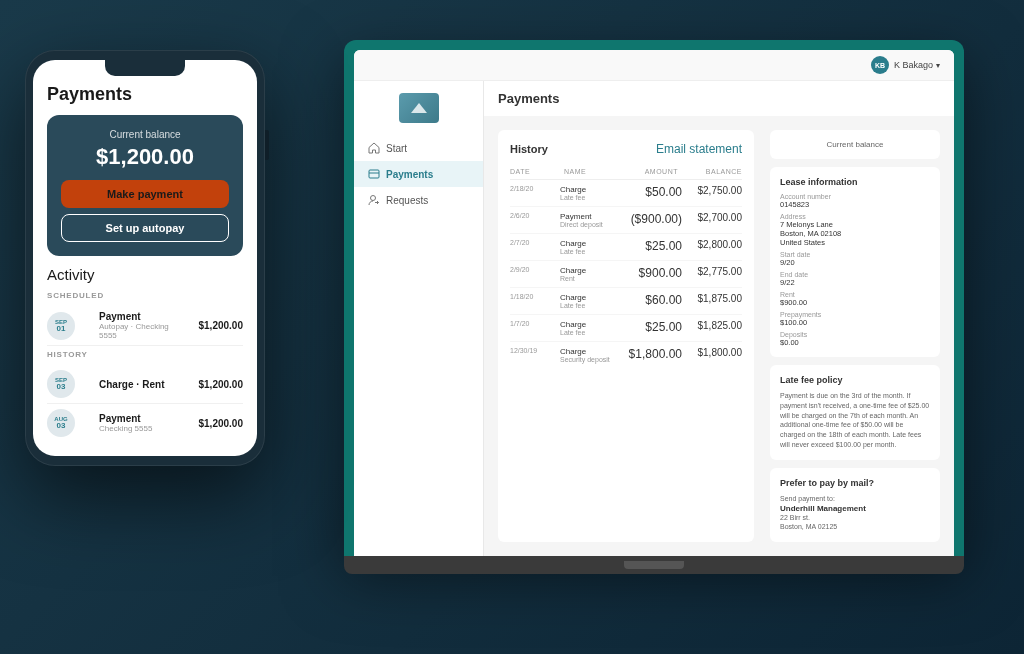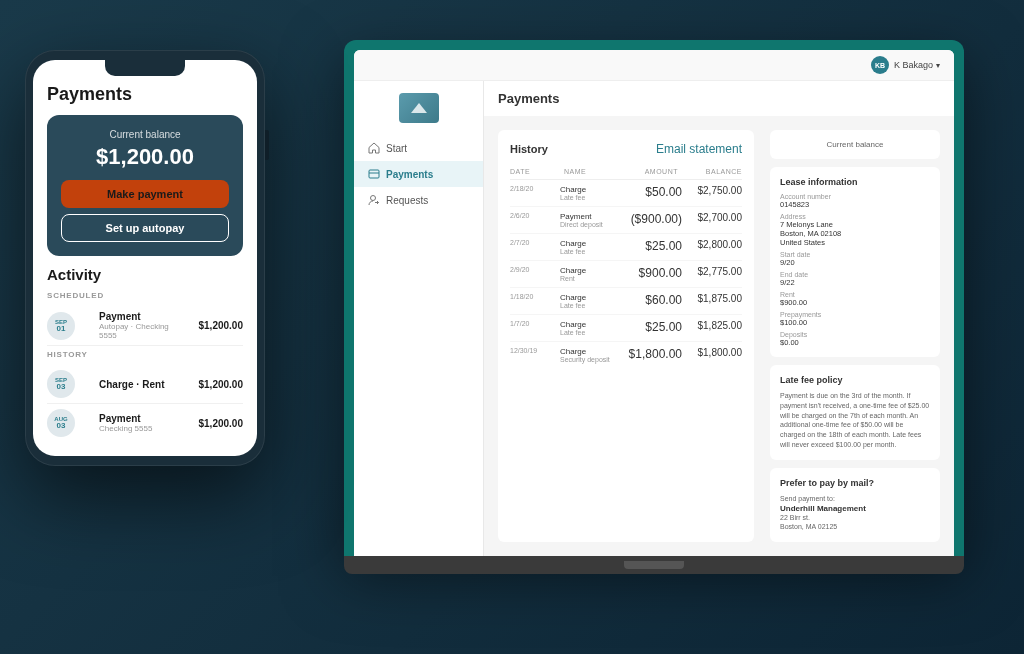--- a/index.html
+++ b/index.html
@@ -284,21 +284,21 @@
       border: 1.5px solid #fff;
       border-radius: 8px;
       width: 100%;
       padding: 7px;
       font-size: 11px;
       font-weight: 600;
       cursor: pointer;
     }
     .activity-title {
       font-size: 15px;
-      font-weight: 700;
+      font-weight: 400;
       color: #1a1a1a;
       margin-bottom: 8px;
     }
     .section-label {
       font-size: 8px;
       font-weight: 700;
       color: #999;
       letter-spacing: 0.8px;
       text-transform: uppercase;
       margin-bottom: 6px;

